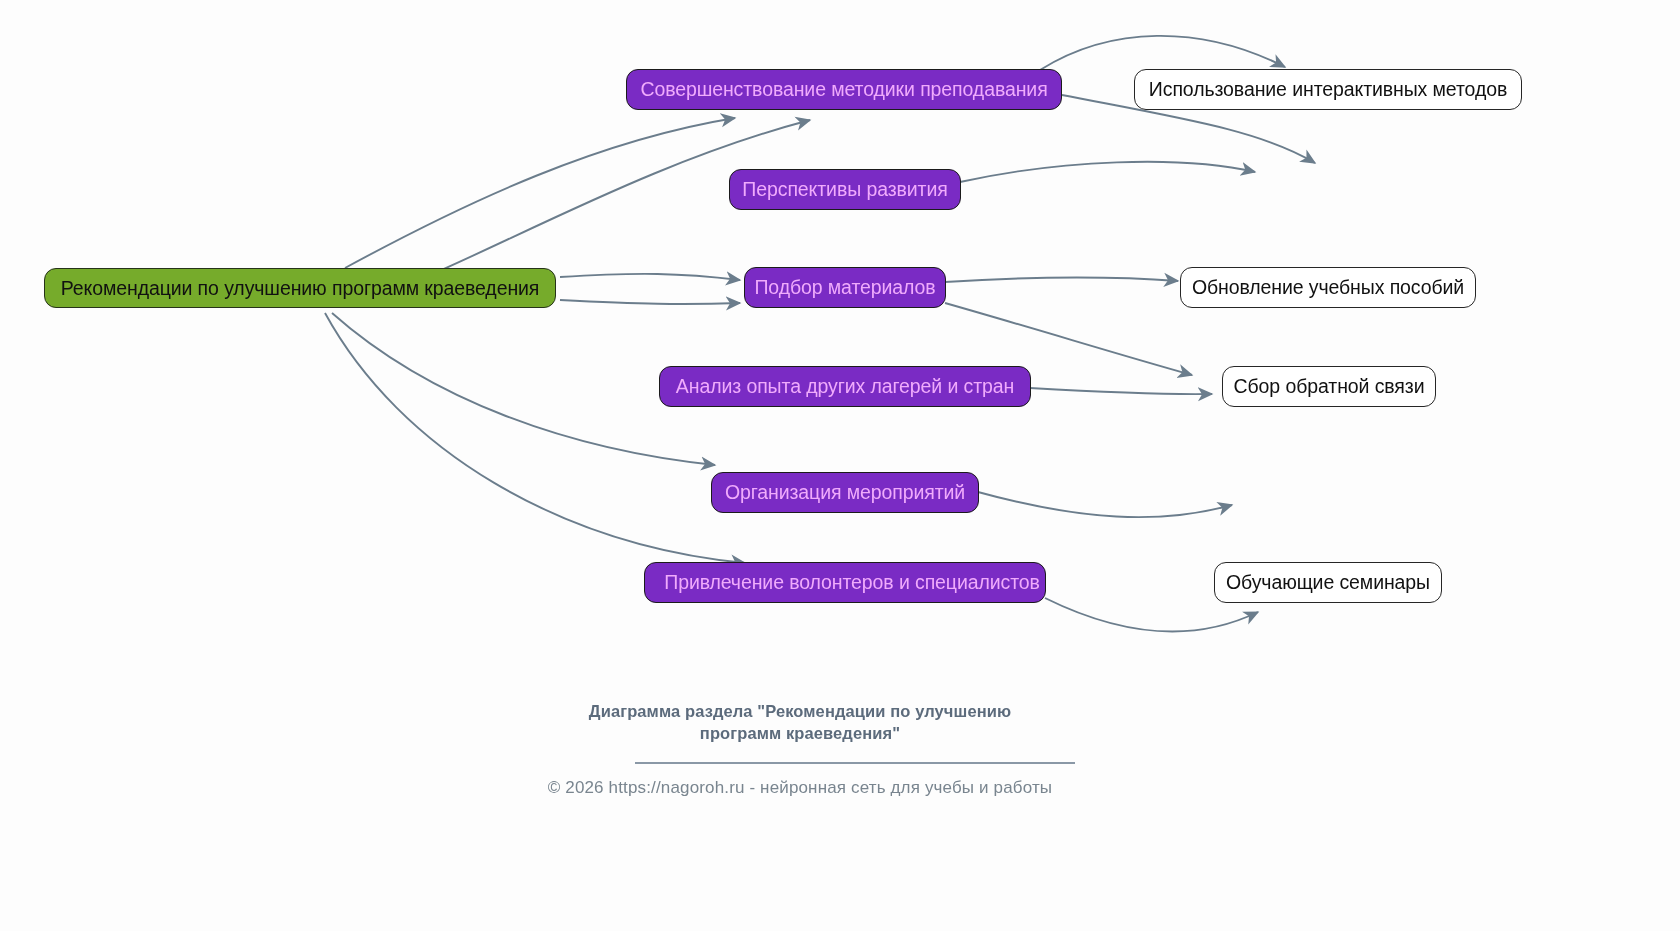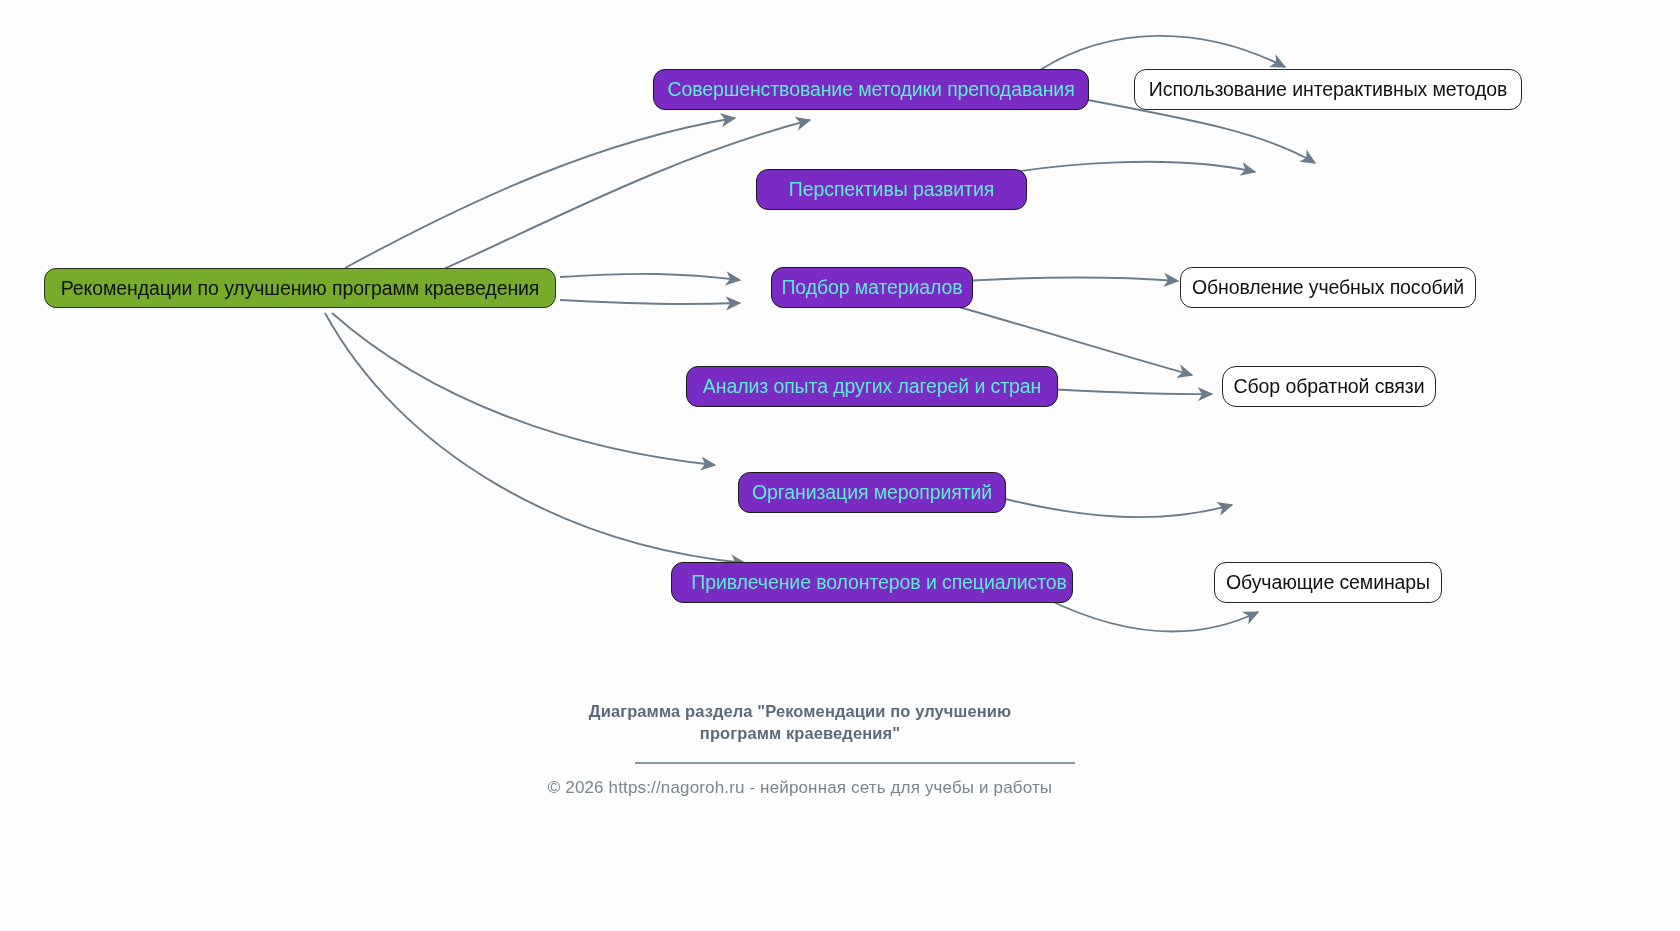--- a/index.html
+++ b/index.html
@@ -40,22 +40,21 @@
     padding: 0 16px;
     letter-spacing: -0.1px;
   }
   .node.root {
     background: #76ab2b;
     border-color: #26331a;
   }
   .node.mid {
     background: #7a2bc4;
     border-color: #1b1b1b;
-    color: #5eead4;
-    margin-left: 27px;
+    color: #f0abfc;
   }
   .node.leaf {
     background: #ffffff;
     border-color: #262626;
   }
 
   .caption {
     position: absolute;
     left: 0;
     top: 700px;
@@ -129,21 +128,21 @@
   </svg>
 
   <div class="node root" style="left:44px; top:268px; width:512px; height:40px;">
     <span>Рекомендации по улучшению программ краеведения</span>
   </div>
 
   <div class="node mid" style="left:626px; top:69px; width:436px; height:41px;">
     <span>Совершенствование методики преподавания</span>
   </div>
 
-  <div class="node mid" style="left:729px; top:169px; width:271px; height:41px;">
+  <div class="node mid" style="left:729px; top:169px; width:232px; height:41px;">
     <span>Перспективы развития</span>
   </div>
 
   <div class="node mid" style="left:744px; top:267px; width:202px; height:41px;">
     <span>Подбор материалов</span>
   </div>
 
   <div class="node mid" style="left:659px; top:366px; width:372px; height:41px;">
     <span>Анализ опыта других лагерей и стран</span>
   </div>
@@ -158,21 +157,21 @@
 
   <div class="node leaf" style="left:1134px; top:69px; width:388px; height:41px;">
     <span>Использование интерактивных методов</span>
   </div>
 
 
   <div class="node leaf" style="left:1180px; top:267px; width:296px; height:41px;">
     <span>Обновление учебных пособий</span>
   </div>
 
-  <div class="node leaf" style="left:1222px; top:366px; width:214px; height:41px;border-radius:14px;">
+  <div class="node leaf" style="left:1222px; top:366px; width:214px; height:41px;">
     <span>Сбор обратной связи</span>
   </div>
 
 
   <div class="node leaf" style="left:1214px; top:562px; width:228px; height:41px;">
     <span>Обучающие семинары</span>
   </div>
 
   <div class="caption">
     <span>Диаграмма раздела "Рекомендации по улучшению</span>

